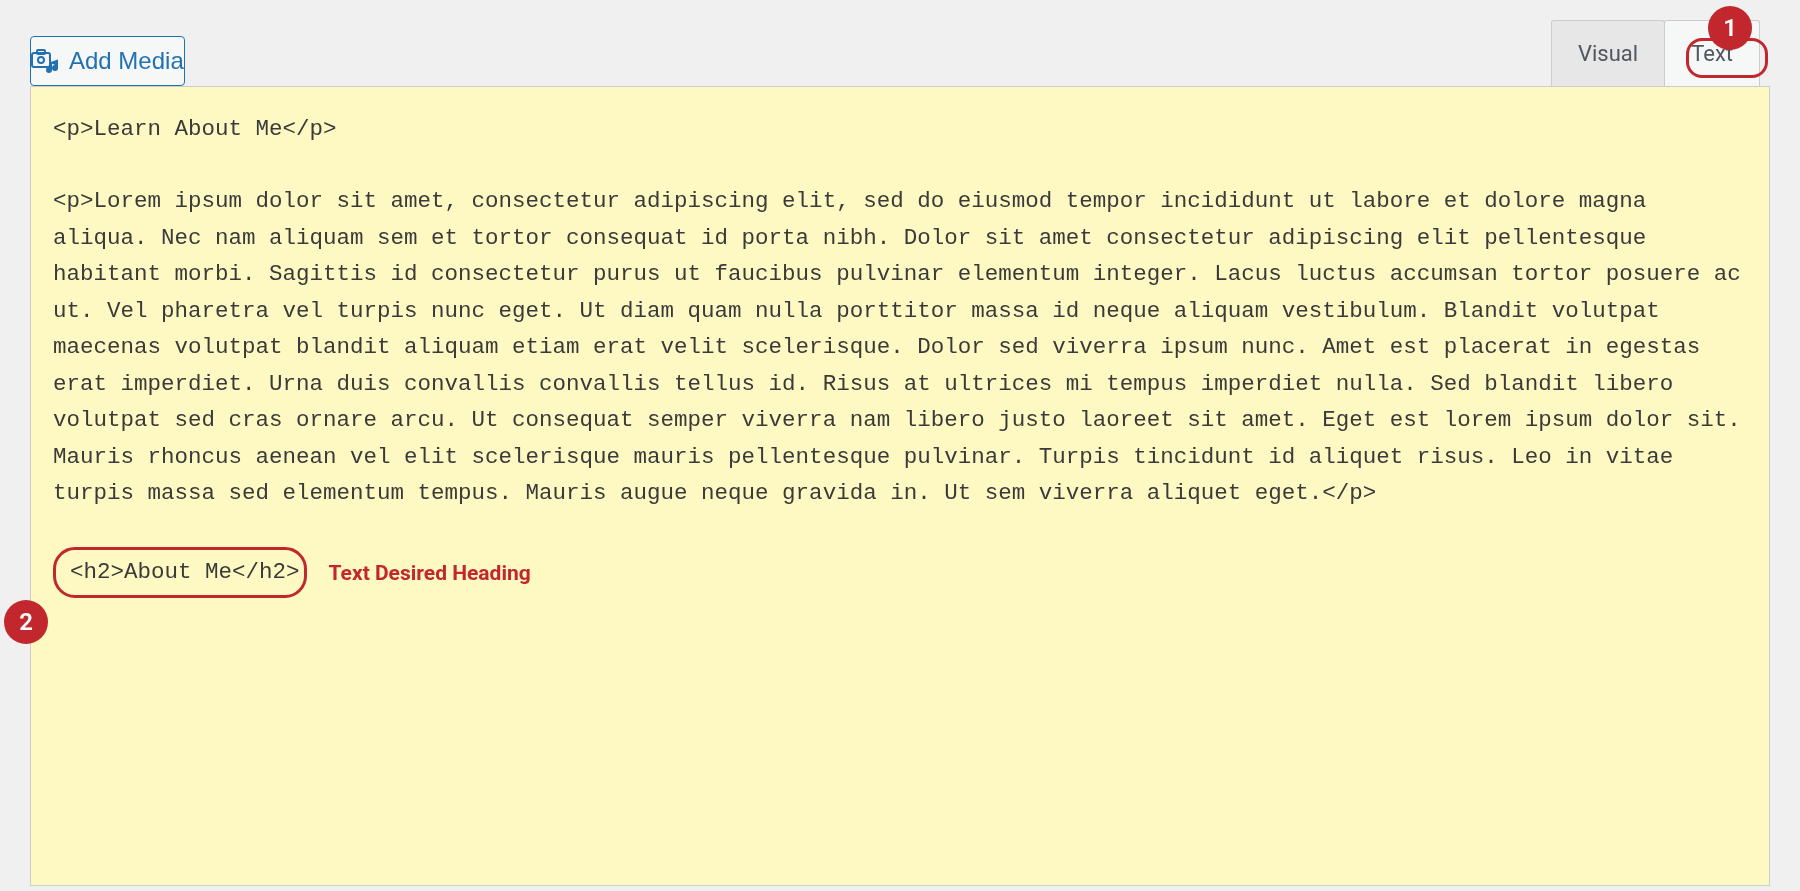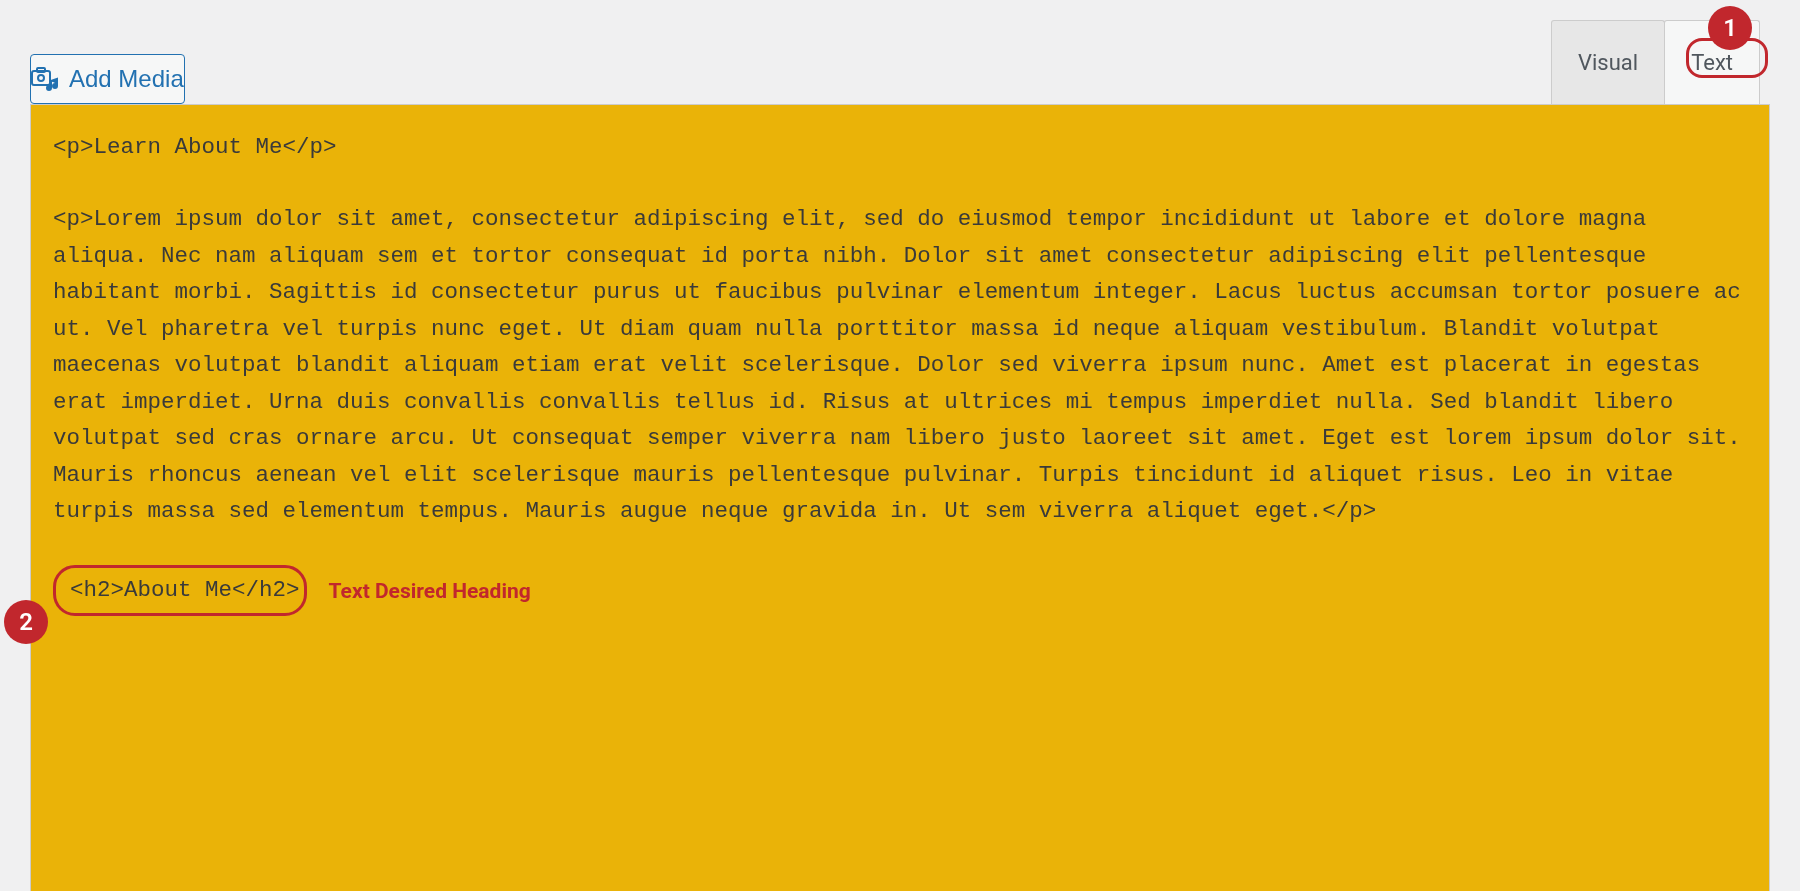--- a/index.html
+++ b/index.html
@@ -42,37 +42,37 @@
     .media-icon svg {
       width: 100%;
       height: 100%;
     }
     .tabs {
       display: flex;
       align-items: flex-end;
       margin-right: 10px;
     }
     .tab {
-      padding: 29px 26px;
+      padding: 20px 26px;
       border: 1px solid #ccc;
       border-bottom: none;
       background: #e7e7e7;
       color: #50575e;
       font-size: 22px;
       cursor: pointer;
       border-top-left-radius: 3px;
       border-top-right-radius: 3px;
       margin-left: -1px;
     }
     .tab.active {
       background: #f6f7f7;
       color: #50575e;
     }
     .editor-area {
-      background: #eab308;
+      background: #fef9c3;
       margin: 0 30px 0 30px;
       border: 1px solid #ccc;
       padding: 24px 22px;
       height: 800px;
       overflow: hidden;
     }
     .code-text {
       font-family: Consolas, Monaco, "Courier New", monospace;
       font-size: 22.5px;
       line-height: 1.62;

